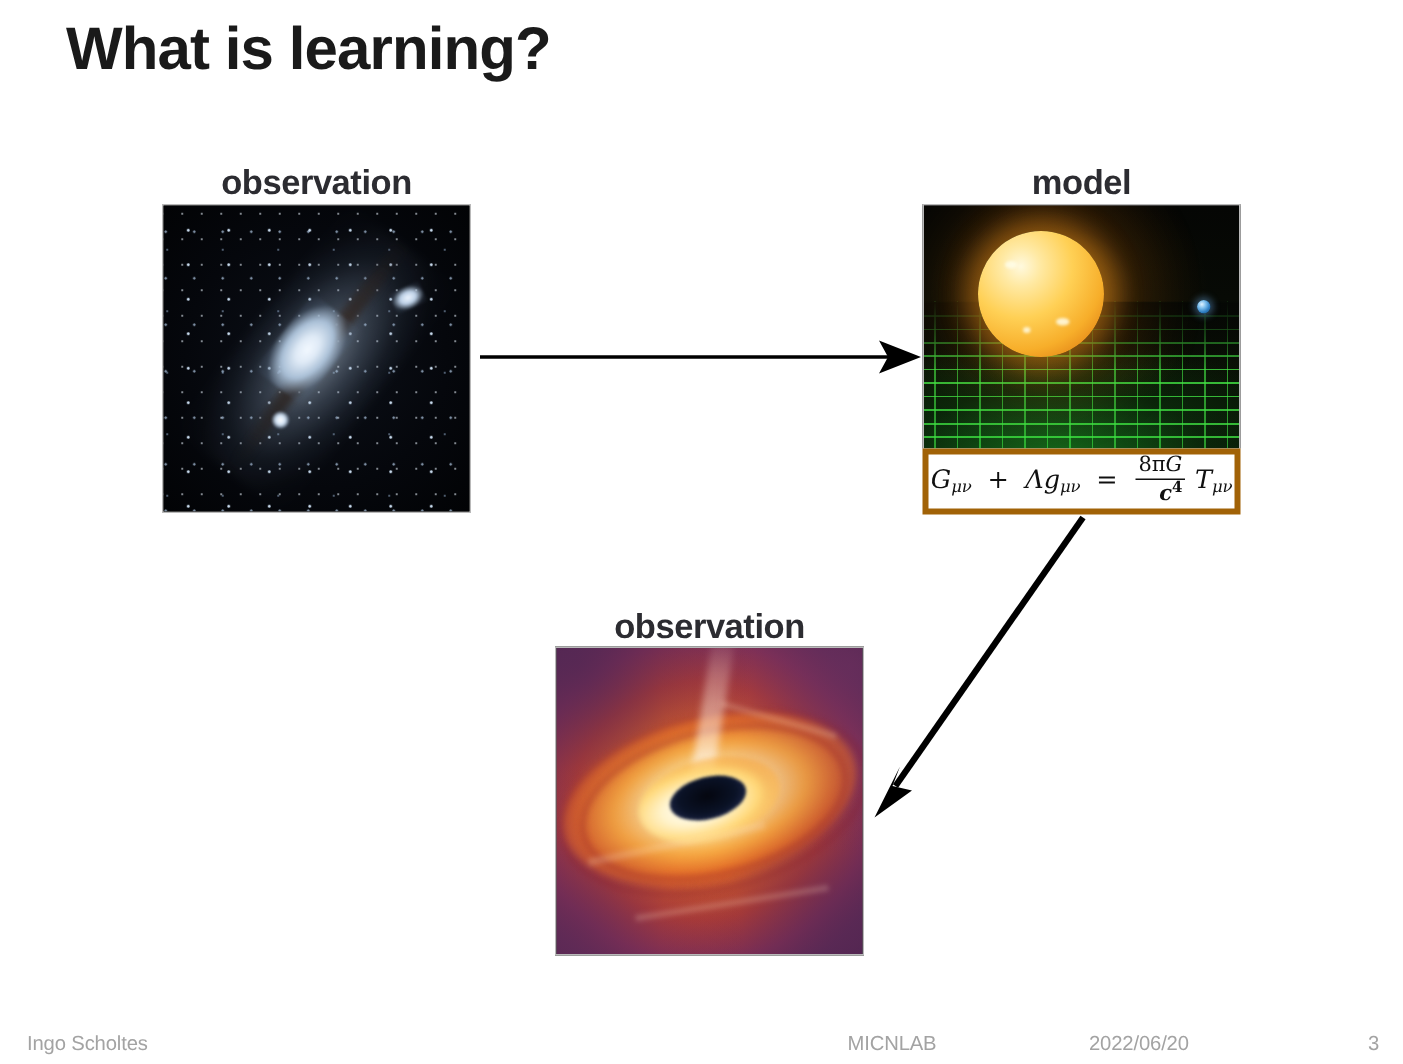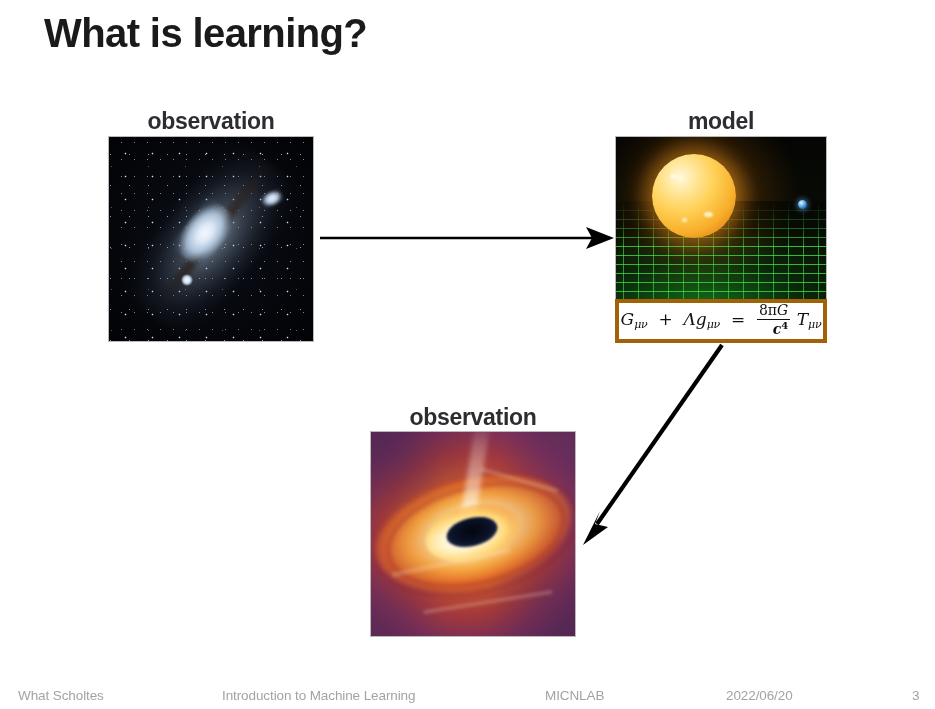--- a/index.html
+++ b/index.html
@@ -332,21 +332,21 @@
     position: absolute;
     top: 688px;
     font-size: 13.5px;
     color: #a3a3a3;
     font-family: "Liberation Sans", sans-serif;
     letter-spacing: -0.1px;
     white-space: nowrap;
   }
   #footer-author  { left: 18px; }
   #footer-course  { left: 222px; }
-  #footer-venue   { left: 545px; }
+  #footer-venue   { left: 565px; }
   #footer-date    { left: 726px; }
   #footer-page    { left: 912px; }
 </style>
 </head>
 <body>
 
 <div class="slide">
 
   <div class="slide-title">What is learning?</div>
 
@@ -419,19 +419,18 @@
       <line x1="320" y1="238" x2="600" y2="238" stroke="#000000" stroke-width="2.4"></line>
       <polygon points="614,238 586,227 592,238 586,249" fill="#000000"></polygon>
     </g>
 
     <g>
       <line x1="722" y1="345" x2="597" y2="524" stroke="#000000" stroke-width="4.2"></line>
       <polygon points="583,545 600,511 595,524 608,527" fill="#000000"></polygon>
     </g>
   </svg>
 
-  <div class="footer-item" id="footer-author">What Scholtes</div>
-  <div class="footer-item" id="footer-course">Introduction to Machine Learning</div>
+  <div class="footer-item" id="footer-author">Ingo Scholtes</div>
   <div class="footer-item" id="footer-venue">MICNLAB</div>
   <div class="footer-item" id="footer-date">2022/06/20</div>
   <div class="footer-item" id="footer-page">3</div>
 
 </div>
 
 </body></html>

